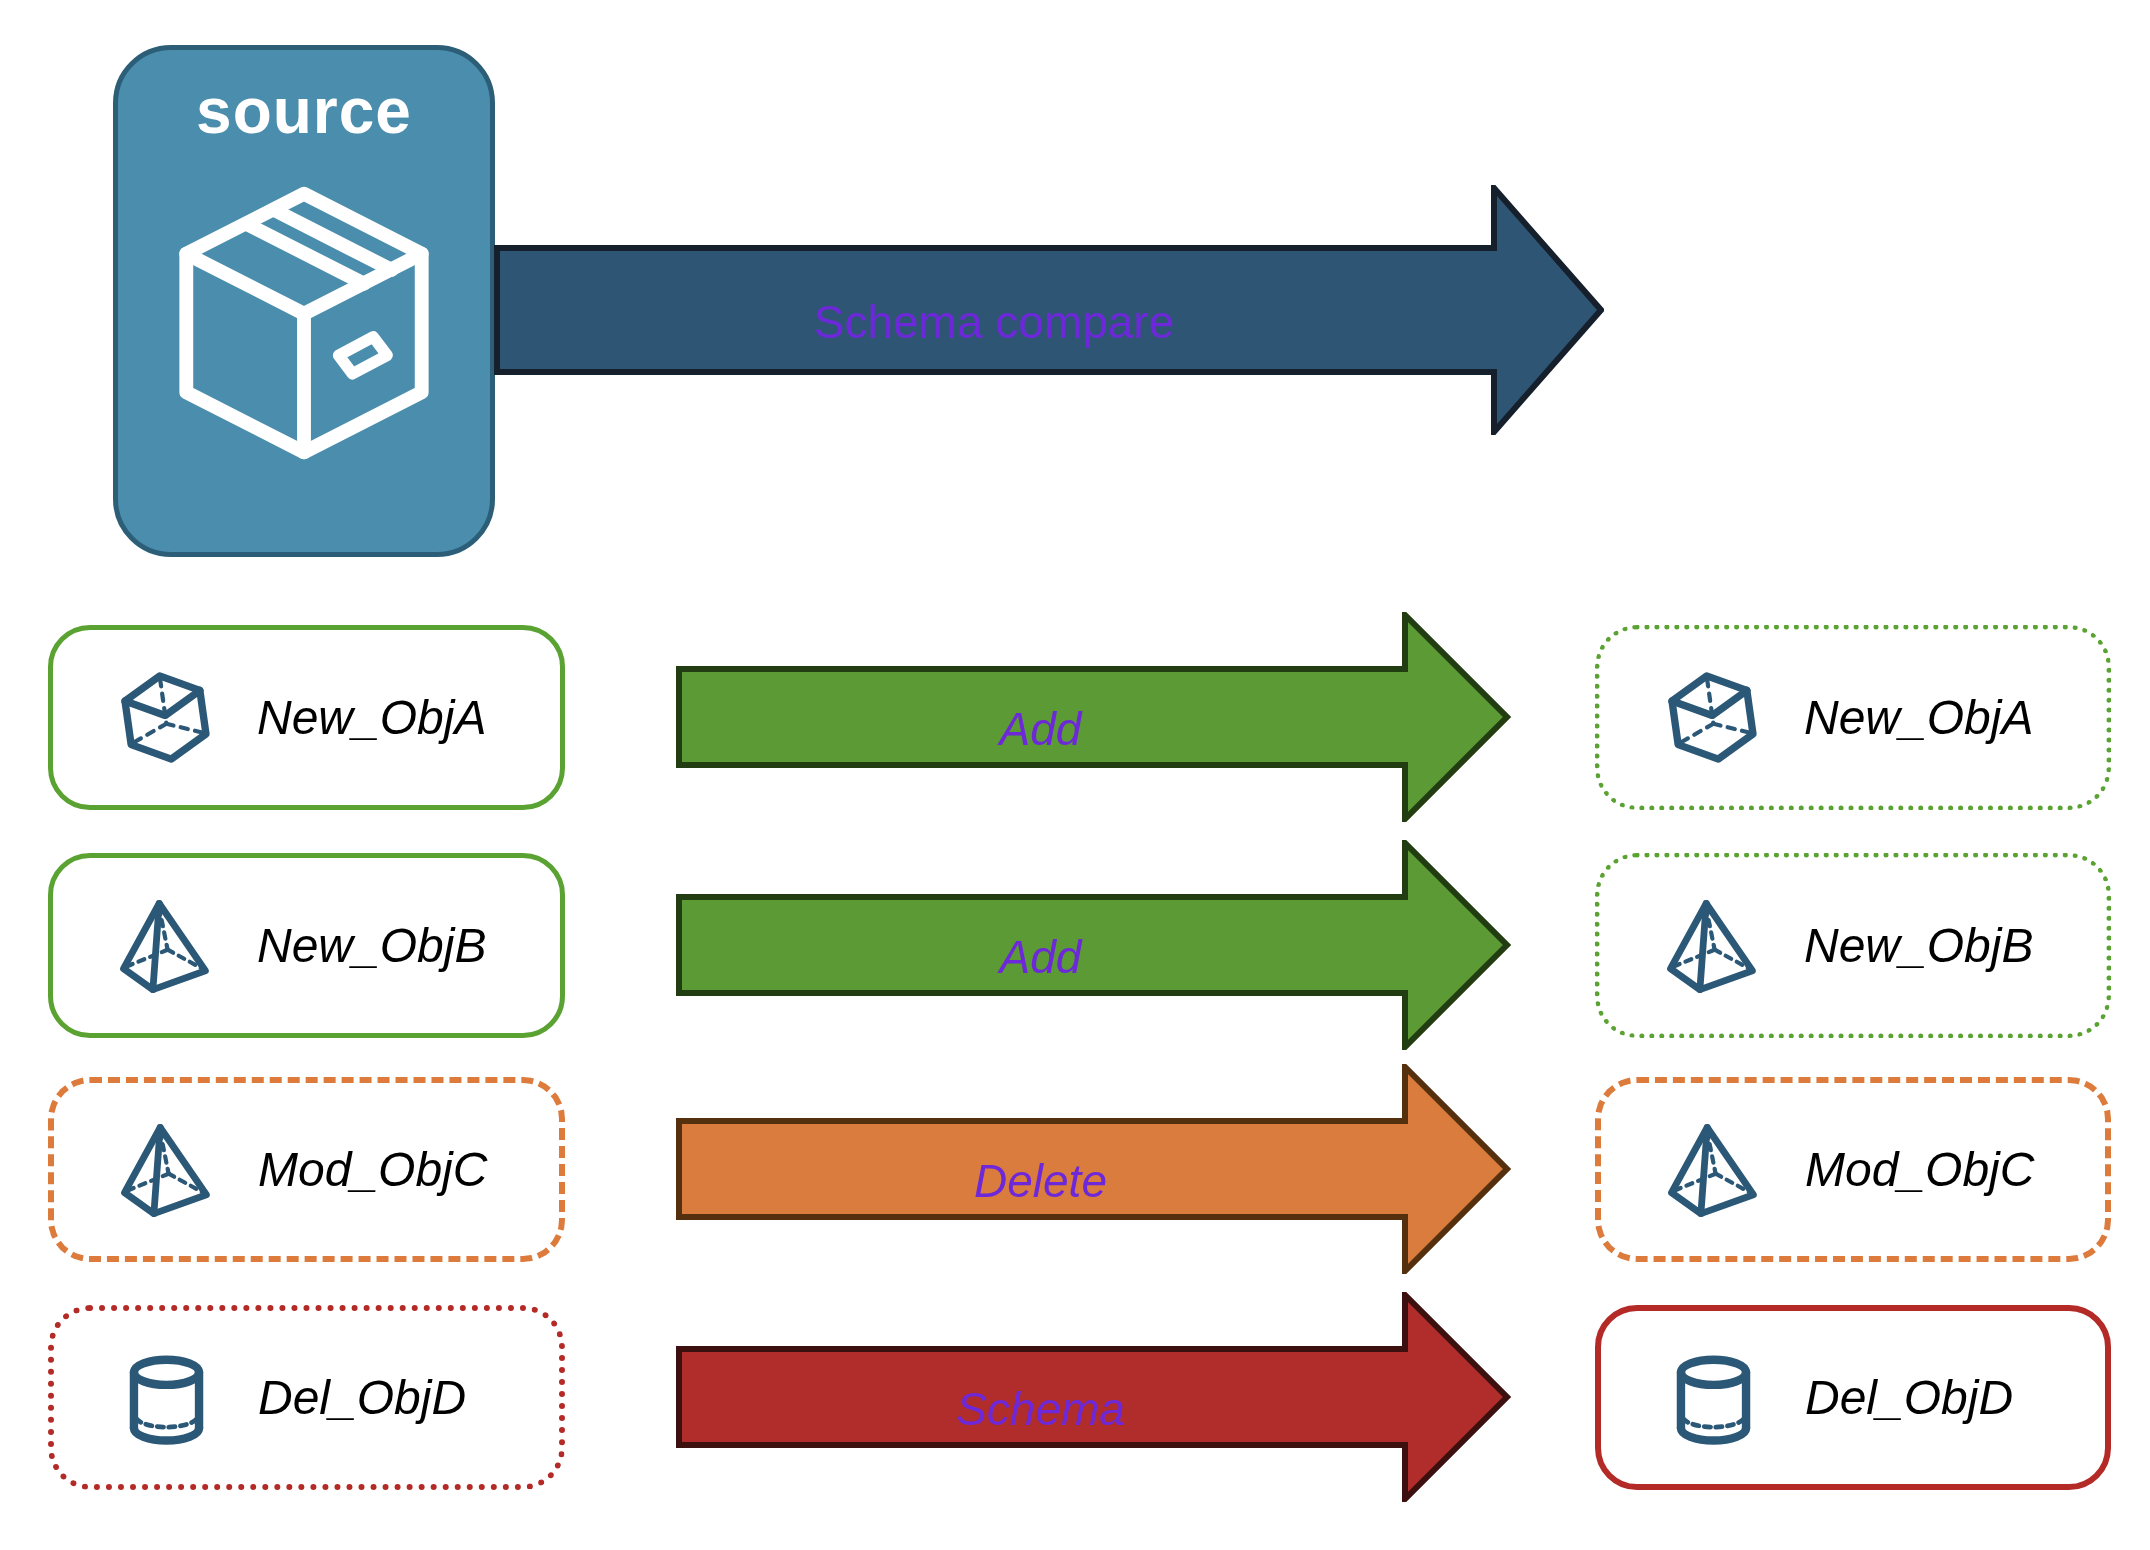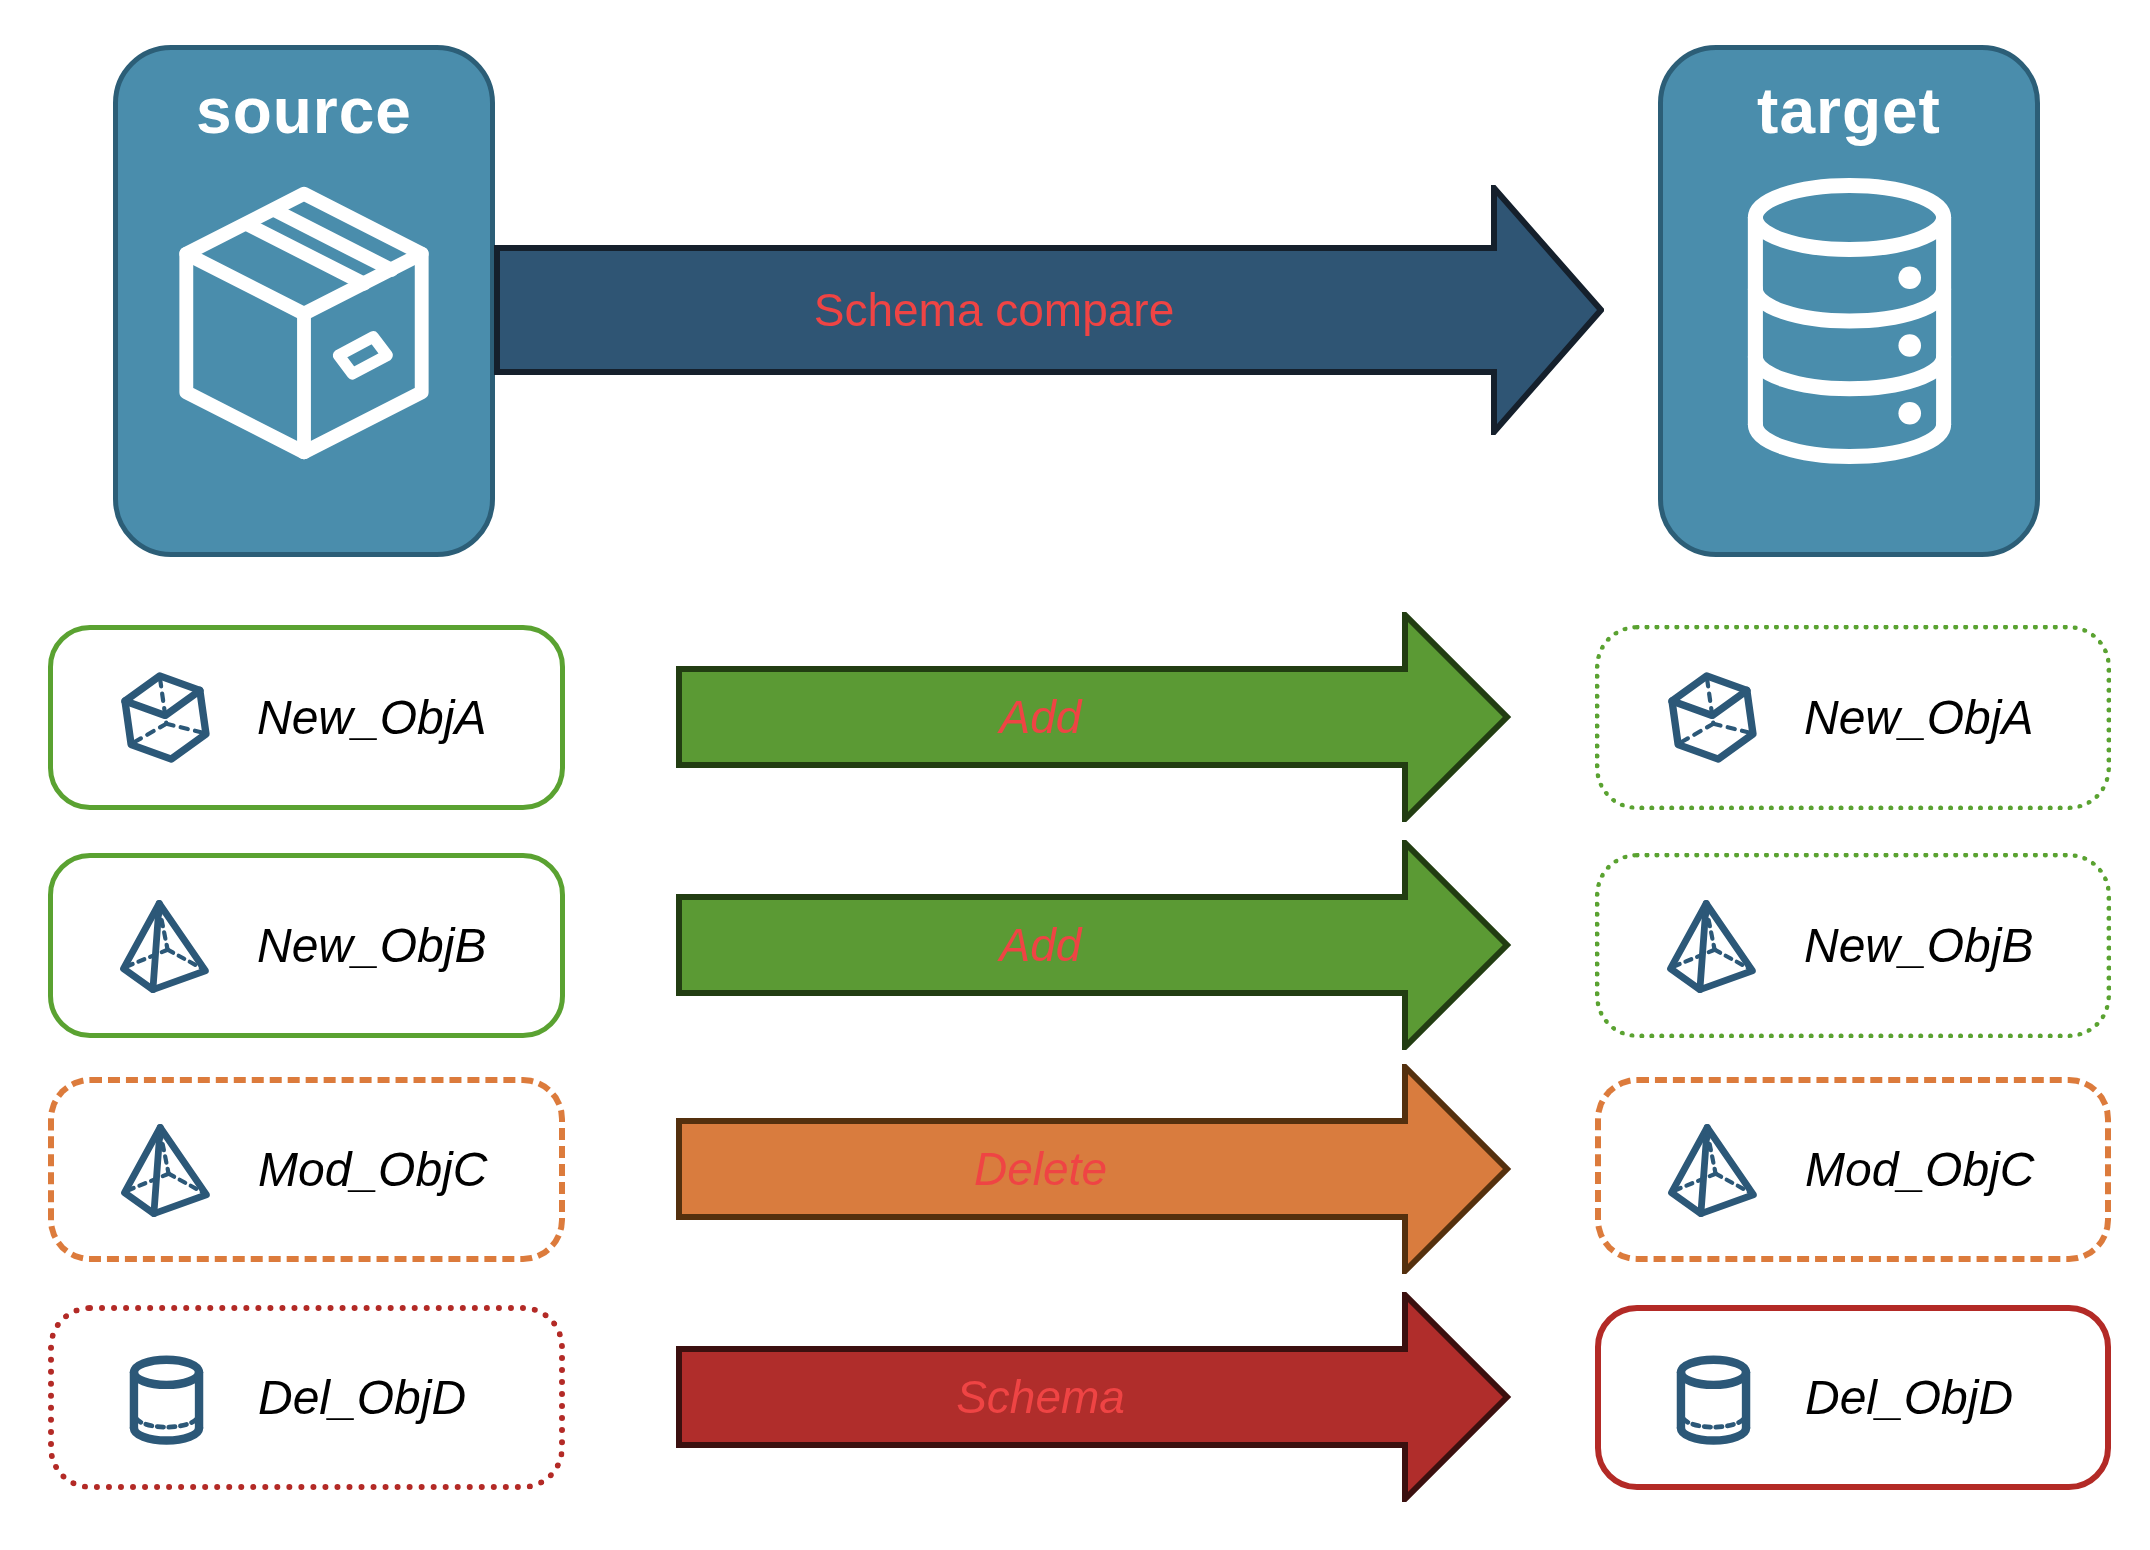--- a/index.html
+++ b/index.html
@@ -29,23 +29,23 @@
     font-weight:800;
     letter-spacing:1px;
     line-height:1.05;
   }
   .node-icon { margin-top:16px; }
 
   
   .arrow { position:absolute; }
   .arrow svg { display:block; }
   .arrow-label {
-    position:absolute; top:0; height:100%;
+    position:absolute; top:12px; height:100%;
     display:flex; align-items:center; justify-content:center;
-    color:#ef4444; font-size:46px;
+    color:#6d28d9; font-size:46px;
   }
   .poly-compare { fill:#2f5574; stroke:#15202c; stroke-width:6; }
   .poly-add     { fill:#5b9a34; stroke:#223d12; stroke-width:6; }
   .poly-update  { fill:#d97c3e; stroke:#54300e; stroke-width:6; }
   .poly-delete  { fill:#b02d2b; stroke:#3b100f; stroke-width:6; }
 
   .compare-arrow { left:494px; top:185px; }
   .compare-arrow .arrow-label { left:0; width:1000px; }
 
   .row-arrow .arrow-label { left:0; width:729px;font-style:italic; }
@@ -101,38 +101,20 @@
     </div>
   </div>
 
   <div class="arrow compare-arrow">
     <svg width="1110" height="250" viewBox="0 0 1110 250">
       <polygon class="poly-compare" points="3,63 1000,63 1000,3 1107,125 1000,247 1000,187 3,187"></polygon>
     </svg>
     <div class="arrow-label">Schema compare</div>
   </div>
 
-  <div class="node node-target">
-    <div class="node-title">target</div>
-    <div class="node-icon">
-      <svg width="245" height="320" viewBox="0 0 130 170">
-        <g class="white-stroke" stroke-width="8">
-          <ellipse cx="65" cy="30" rx="50" ry="17"></ellipse>
-          <path d="M15 30 L15 140"></path>
-          <path d="M115 30 L115 140"></path>
-          <path d="M15 140 A50 17 0 0 0 115 140"></path>
-          <path d="M15 68 A50 17 0 0 0 115 68"></path>
-          <path d="M15 104 A50 17 0 0 0 115 104"></path>
-        </g>
-        <circle cx="97" cy="62" r="6" fill="#ffffff"></circle>
-        <circle cx="97" cy="98" r="6" fill="#ffffff"></circle>
-        <circle cx="97" cy="134" r="6" fill="#ffffff"></circle>
-      </svg>
-    </div>
-  </div>
 
   <div class="obj-box obj-box-left outline-solid-green" style="top:625px">
     <span class="icon-wrap">
       <svg width="105" height="105" viewBox="0 0 100 100">
         <g class="obj-icon-stroke" transform="rotate(-8 50 50)">
           <g stroke-width="7">
             <path d="M50 10 L86 29 L86 71 L50 90 L14 71 L14 29 Z"></path>
             <path d="M14 29 L50 48 L86 29"></path>
           </g>
           <g stroke-width="4" stroke-dasharray="7 7">

